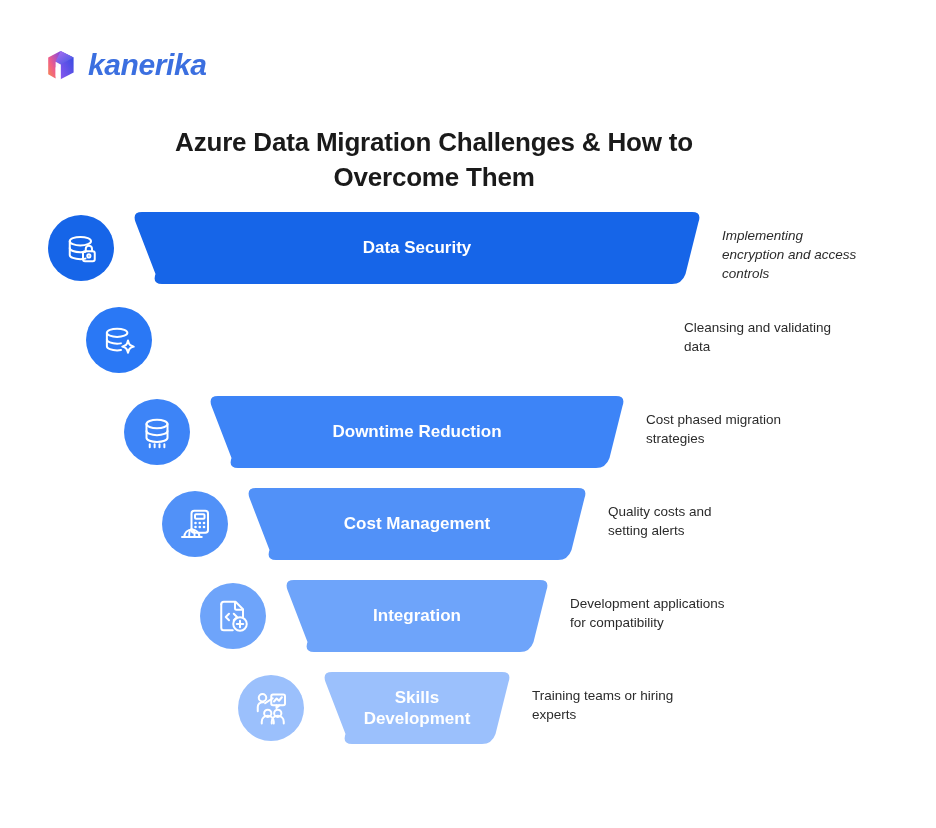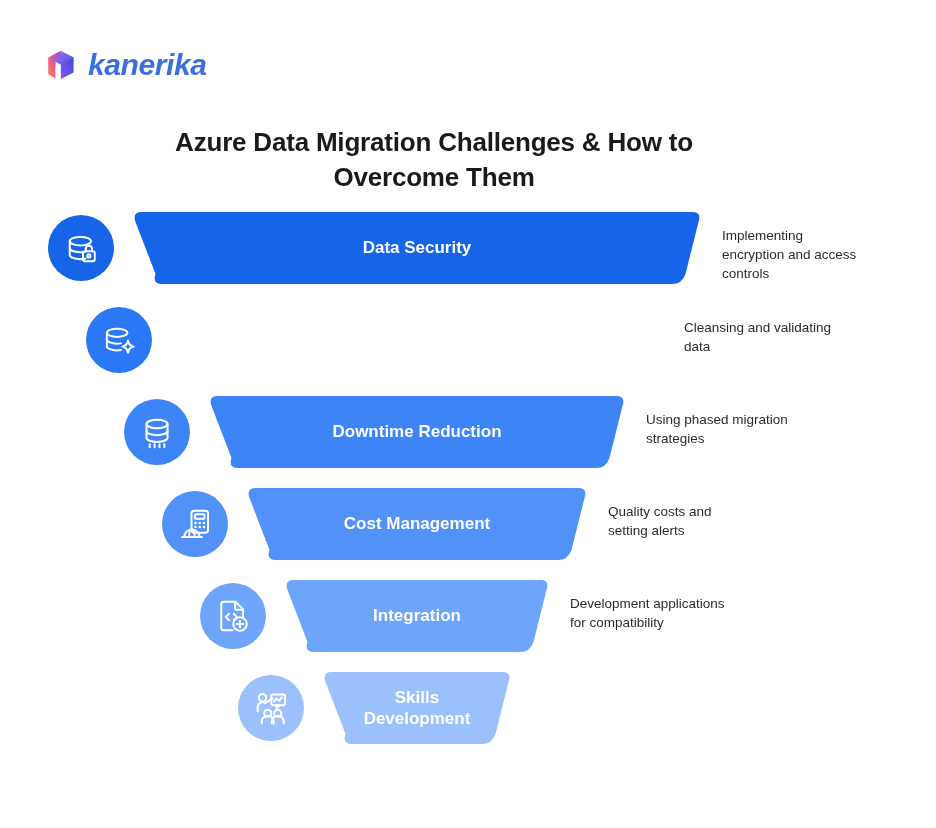--- a/index.html
+++ b/index.html
@@ -172,21 +172,21 @@
       <circle cx="22.3" cy="22.3" r="1.25"></circle>
     </g>
         </svg>
       </div>
       <div class="row-band" style="left: 132px; width: 570px;">
         <svg viewBox="0 0 570 72" preserveAspectRatio="none">
           <path d="M 10 0 H 560 Q 570 0 566.5 10 L 553.5 62 Q 550 72 540 72 H 30 Q 20 72 23.5 62 L 3.5 10 Q 0 0 10 0 Z" fill="#1665e8"></path>
         </svg>
         <div class="band-label">Data Security</div>
       </div>
-      <div class="row-note" style="left: 722px; top: 14px;">Implementing
+      <div class="row-note" style="left: 722px; top: 14px; font-style: italic;">Implementing
 encryption and access
 controls</div>
     </div>
     <div class="funnel-row" style="top: 92px;">
       <div class="row-icon" style="left: 86px; top: 3px; background: rgb(42, 120, 245);">
         <svg viewBox="0 0 32 32" width="40" height="40">
     <g fill="none" stroke="#ffffff" stroke-width="1.6" stroke-linecap="round" stroke-linejoin="round">
       <ellipse cx="14.5" cy="10.2" rx="8.2" ry="3.3"></ellipse>
       <path d="M6.3 10.2 V21 C6.3 22.8 10 24.3 14.5 24.3 C15.6 24.3 16.7 24.2 17.6 24.0"></path>
       <path d="M6.3 15.6 C6.3 17.4 10 18.9 14.5 18.9 C15.6 18.9 16.6 18.8 17.5 18.7"></path>
@@ -207,21 +207,21 @@
       <path d="M10.2 25.8 V28.2 M14.1 25.8 V28.2 M18 25.8 V28.2 M21.9 25.8 V28.2"></path>
     </g>
         </svg>
       </div>
       <div class="row-band" style="left: 208px; width: 418px;">
         <svg viewBox="0 0 418 72" preserveAspectRatio="none">
           <path d="M 10 0 H 408 Q 418 0 414.5 10 L 401.5 62 Q 398 72 388 72 H 30 Q 20 72 23.5 62 L 3.5 10 Q 0 0 10 0 Z" fill="#3d84f7"></path>
         </svg>
         <div class="band-label">Downtime Reduction</div>
       </div>
-      <div class="row-note" style="left: 646px; top: 14px;">Using phased migration
+      <div class="row-note" style="left: 646px; top: 14px;">Cost phased migration
 strategies</div>
     </div>
     <div class="funnel-row" style="top: 276px;">
       <div class="row-icon" style="left: 162px; top: 3px; background: rgb(81, 145, 248);">
         <svg viewBox="0 0 32 32" width="40" height="40">
     <g fill="none" stroke="#ffffff" stroke-width="1.6" stroke-linecap="round" stroke-linejoin="round">
       <rect x="13.2" y="5.4" width="13.2" height="17.6" rx="2.2"></rect>
       <rect x="16" y="8.2" width="7.6" height="3.6" rx="0.8"></rect>
       <path d="M16.4 15.2 h0.01 M19.8 15.2 h0.01 M23.2 15.2 h0.01
                M16.4 18.4 h0.01 M19.8 18.4 h0.01 M23.2 18.4 h0.01" stroke-width="2.1"></path>
@@ -280,14 +280,16 @@
     </g>
         </svg>
       </div>
       <div class="row-band" style="left: 322px; width: 190px;">
         <svg viewBox="0 0 190 72" preserveAspectRatio="none">
           <path d="M 10 0 H 180 Q 190 0 186.5 10 L 173.5 62 Q 170 72 160 72 H 30 Q 20 72 23.5 62 L 3.5 10 Q 0 0 10 0 Z" fill="#9bc0fc"></path>
         </svg>
         <div class="band-label">Skills
 Development</div>
       </div>
+      <div class="row-note" style="left: 532px; top: 14px;">Training teams or hiring
+experts</div>
     </div>
   </div>
 
 </body></html>

